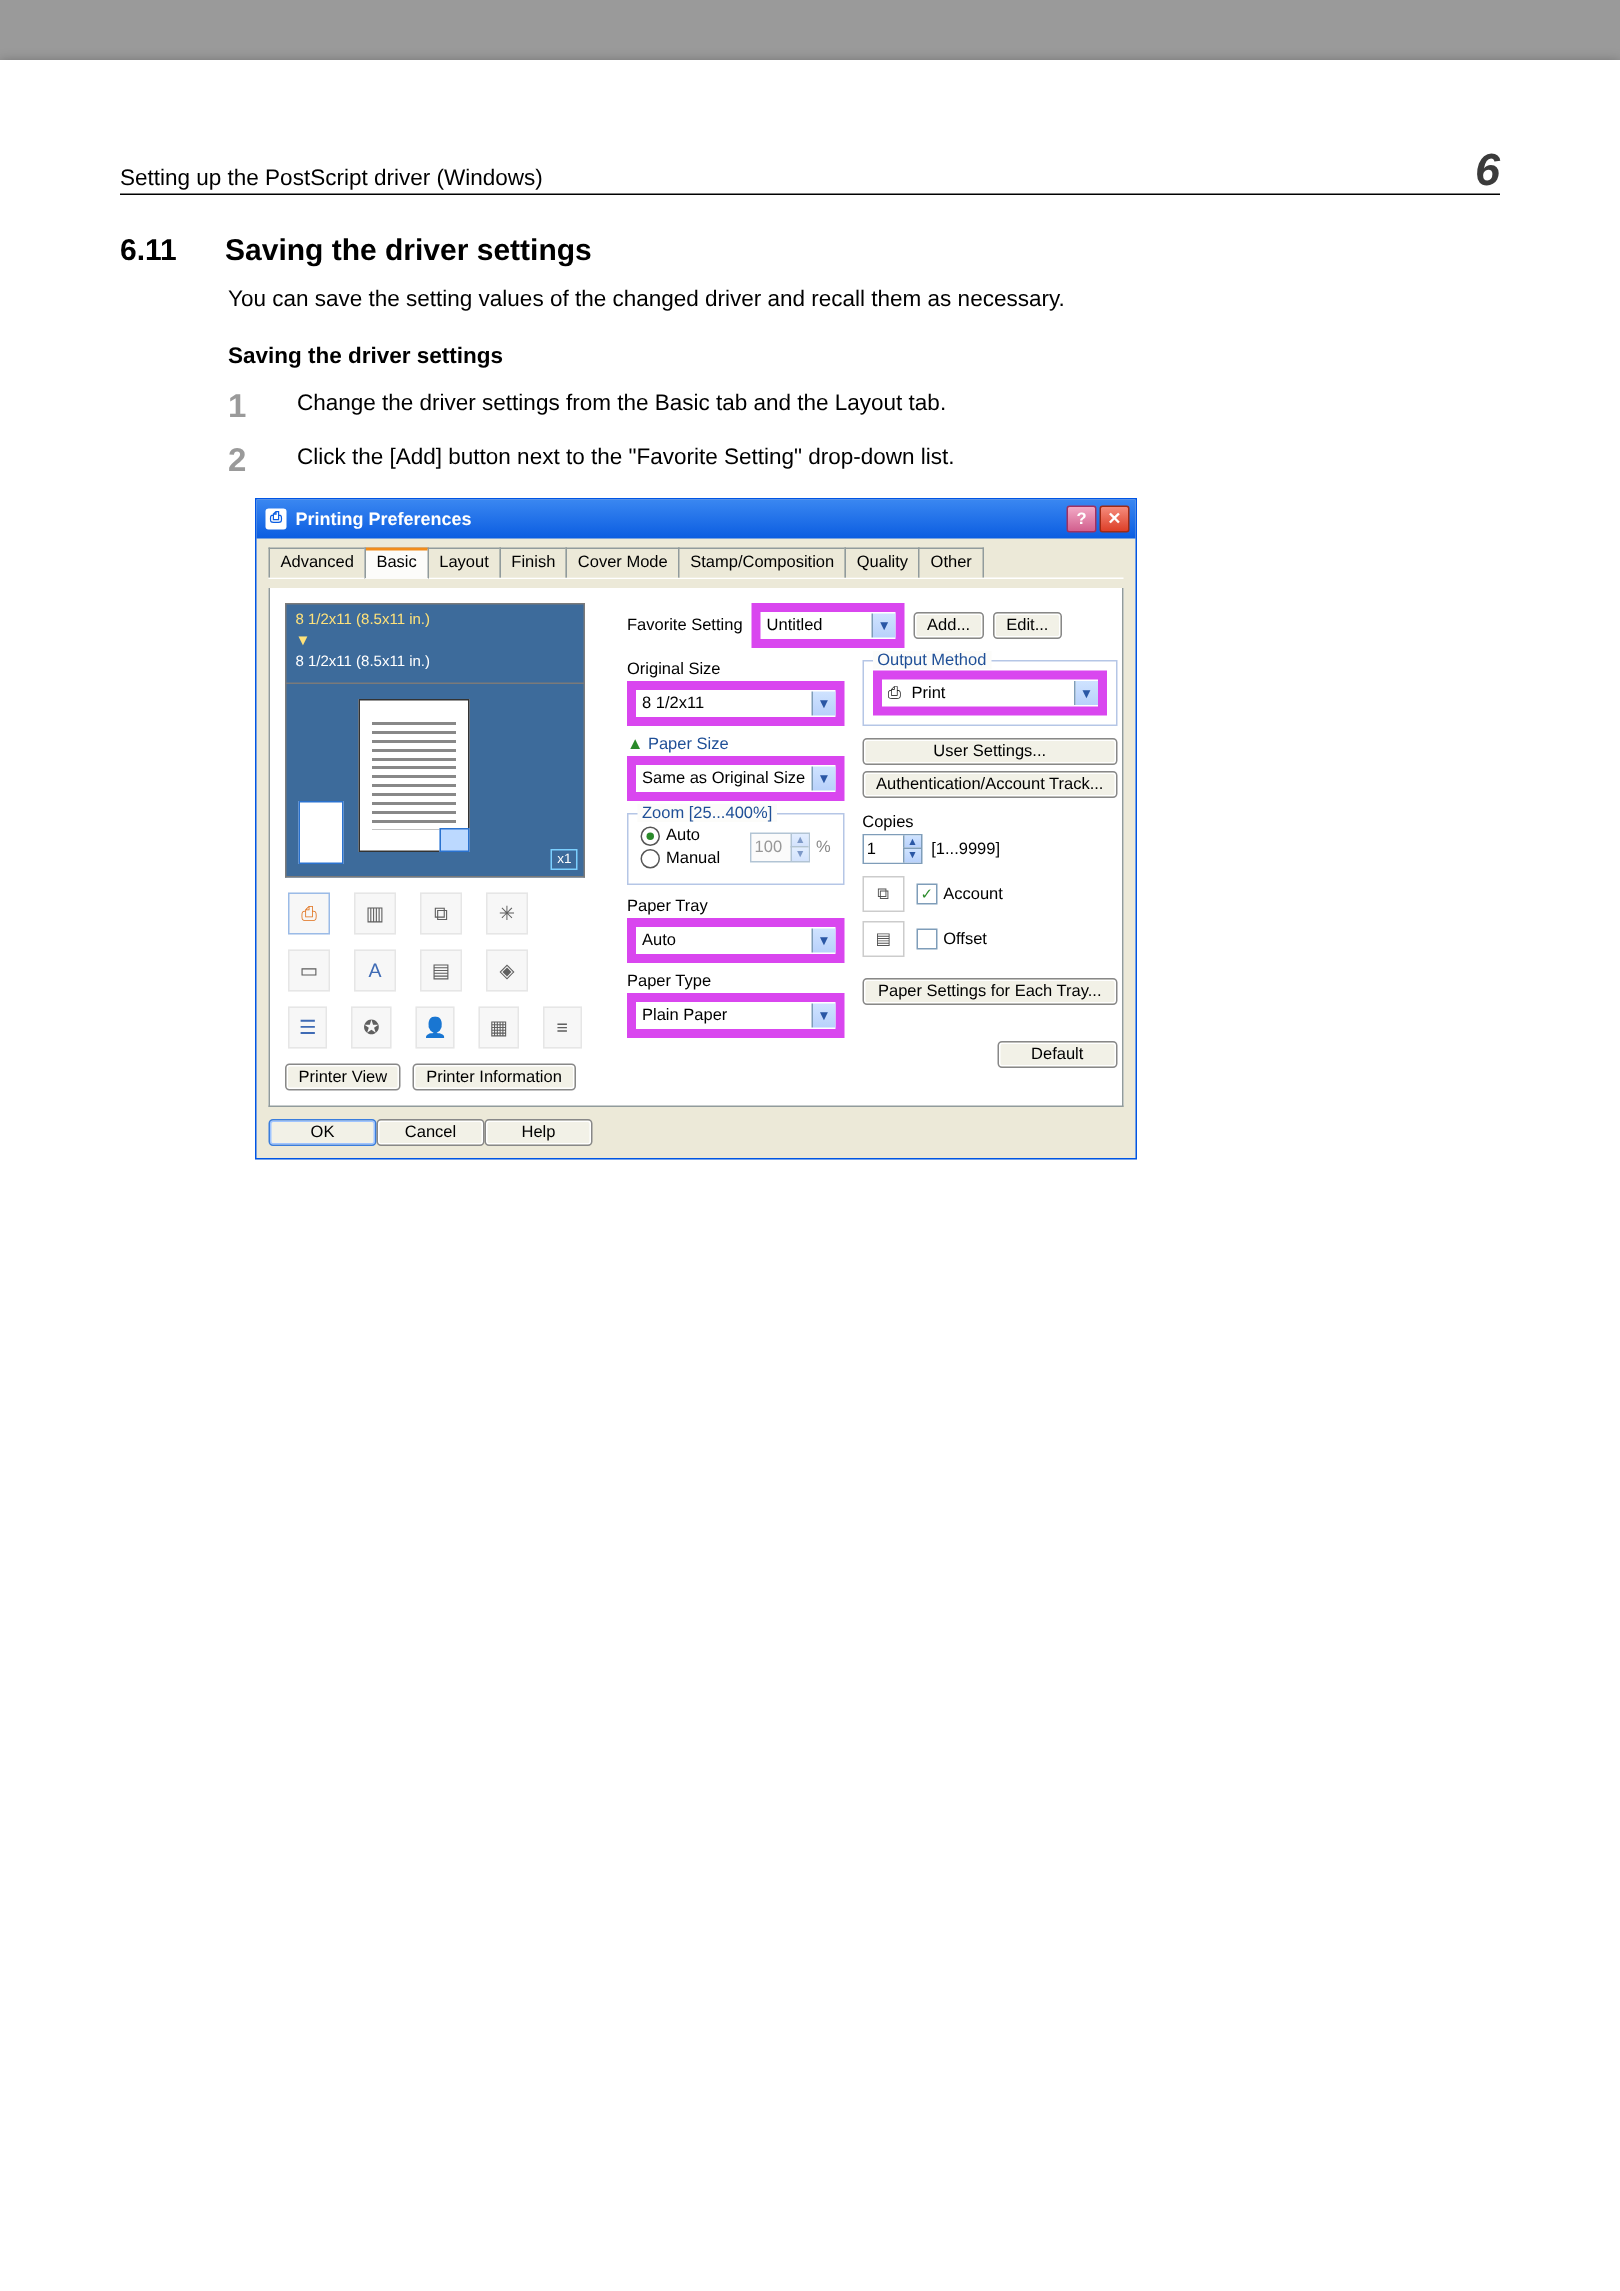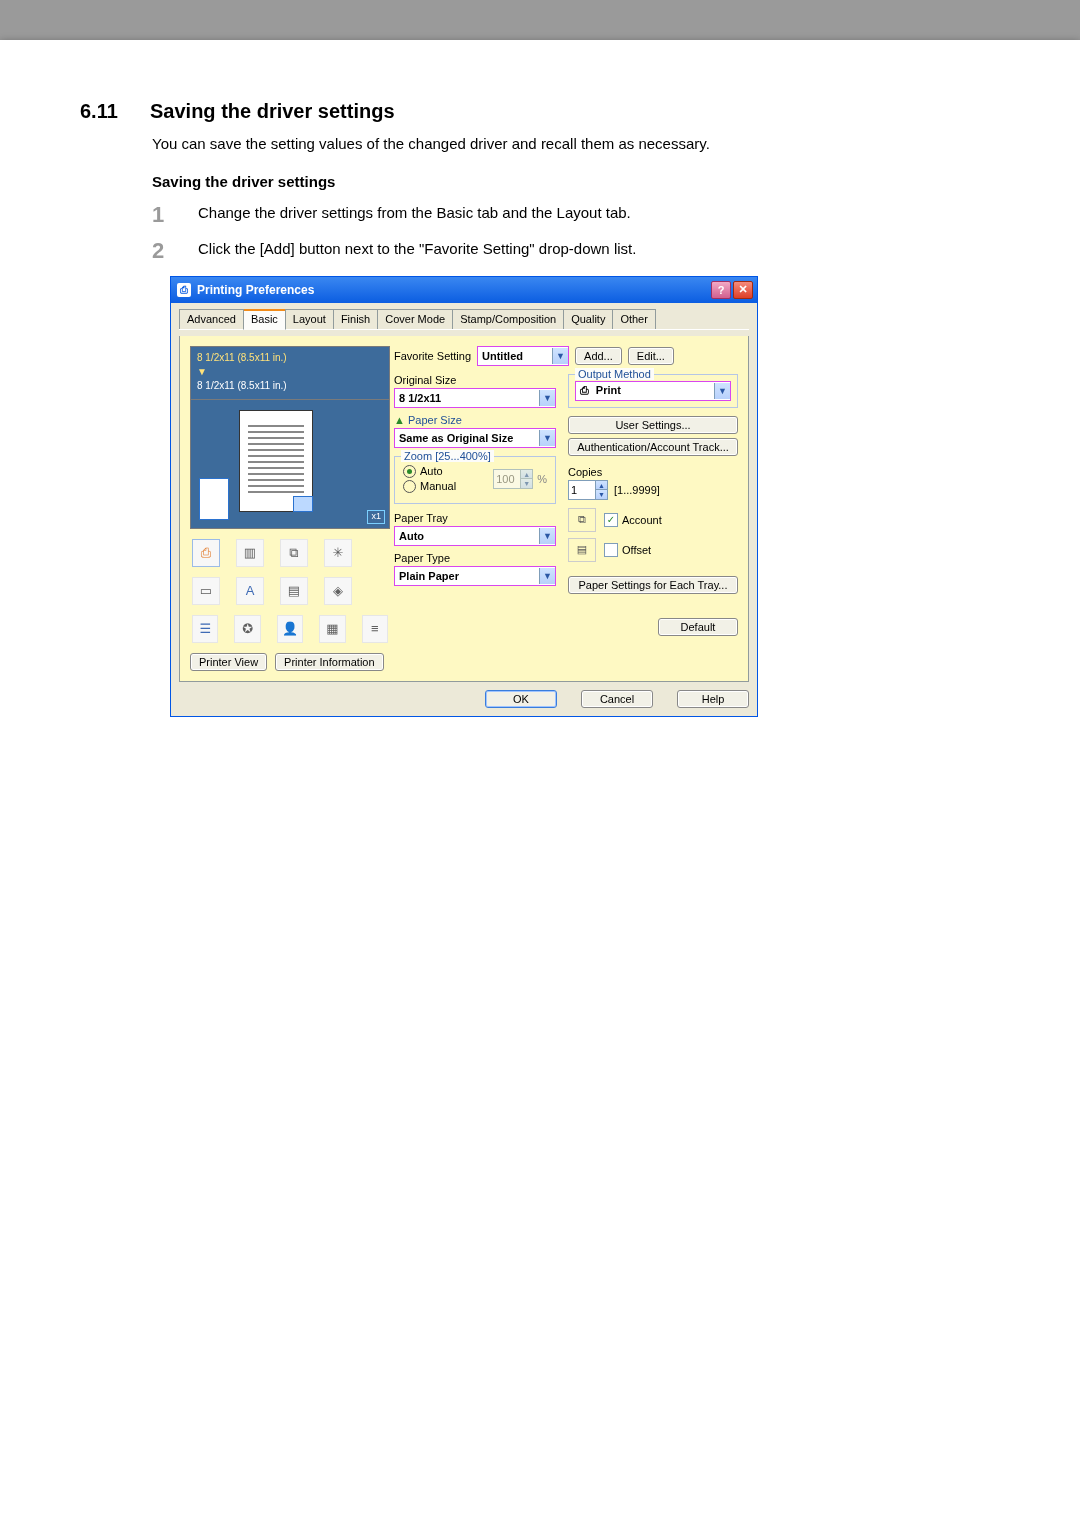--- a/index.html
+++ b/index.html
@@ -126,25 +126,25 @@
     z-index:2;
     border-bottom:1px solid #fcfcfa;
     margin-bottom:-1px;
   }
   .tab.active::after{
     content:'';position:absolute;top:-1px;left:0;right:0;height:2px;background:#f28c1a;
   }
   .tab-pane {
     border:1px solid #919b9c;
     border-top:none;
-    background:#fef9c3;
+    background:#ffffff;
     padding:10px;
     min-height:315px;
     display:flex;
-    gap:4px;
+    gap:28px;
   }
   
   .preview-col { width: 200px; }
   .preview-info {
     background:#3d6b9b;
     color:#fff;
     font-size:10px;
     padding:4px 6px 6px 6px;
     border:1px solid #7a7a7a;
     line-height:1.4;
@@ -186,22 +186,22 @@
   .mini-ico.prt { border-color:#9bbbe7; color:#e0701a; }
   .mini-ico.blue { color:#3f6bb5; }
   .pv-btns { display:flex; gap:8px; margin-top:2px; }
 
   
   .xp-btn {
     background:#f2f1e7;border:1px solid #888;border-radius:3px;
     padding:2px 8px;font-size:11px;box-shadow:inset 0 0 0 1px #fff;
   }
   .xp-drop {
-    display:flex;align-items:center;border:1px solid #d946ef;background:#fff;
-    height:18px;font-size:11px;font-weight:bold;
+    display:flex;align-items:center;border:6px solid #d946ef;background:#fff;
+    height:18px;font-size:11px;
   }
   .xp-drop span { flex:1;padding:0 4px;white-space:nowrap;overflow:hidden; }
   .xp-arrow {
     width:15px;height:16px;background:linear-gradient(#cfe3ff,#b8d1fb);
     border-left:1px solid #7f9db9;color:#2a57a5;
     display:flex;align-items:center;justify-content:center;font-size:9px;
   }
   .grp {
     border:1px solid #b5c6e6; padding:6px 8px 8px 8px; margin-bottom:8px; position:relative;
   }
@@ -233,37 +233,41 @@
   }
   .spin .spbtn div + div{border-top:1px solid #7f9db9;}
 
   .settings-col { flex:1; display:flex; gap:12px; }
   .mid-col { flex:1; }
   .right-col { width:170px; }
 
   .fav-row{display:flex;align-items:center;gap:6px;margin-bottom:8px;}
 
   .footer-btns {
-    display:flex;justify-content:flex-end;gap:24px;margin-top:8px;
+    display:flex;gap:0;margin-top:8px;
   }
 
   
   .page-footer {
     position:absolute;
     bottom:50px;left:80px;right:80px;
     border-top:1px solid #000;padding-top:6px;
     display:flex;justify-content:space-between;
     font-size:15px;
   }
 </style>
 </head>
 <body>
 
 <div class="page">
 
+  <div class="hdr">
+    <div class="hdr-text">Setting up the PostScript driver (Windows)</div>
+    <div class="hdr-chapnum">6</div>
+  </div>
 
   <div class="sec-heading">
     <span class="sec-num">6.11</span>
     <span>Saving the driver settings</span>
   </div>
 
   <div class="body-text">You can save the setting values of the changed driver and recall them as necessary.</div>
 
   <div class="sub-heading">Saving the driver settings</div>
 

